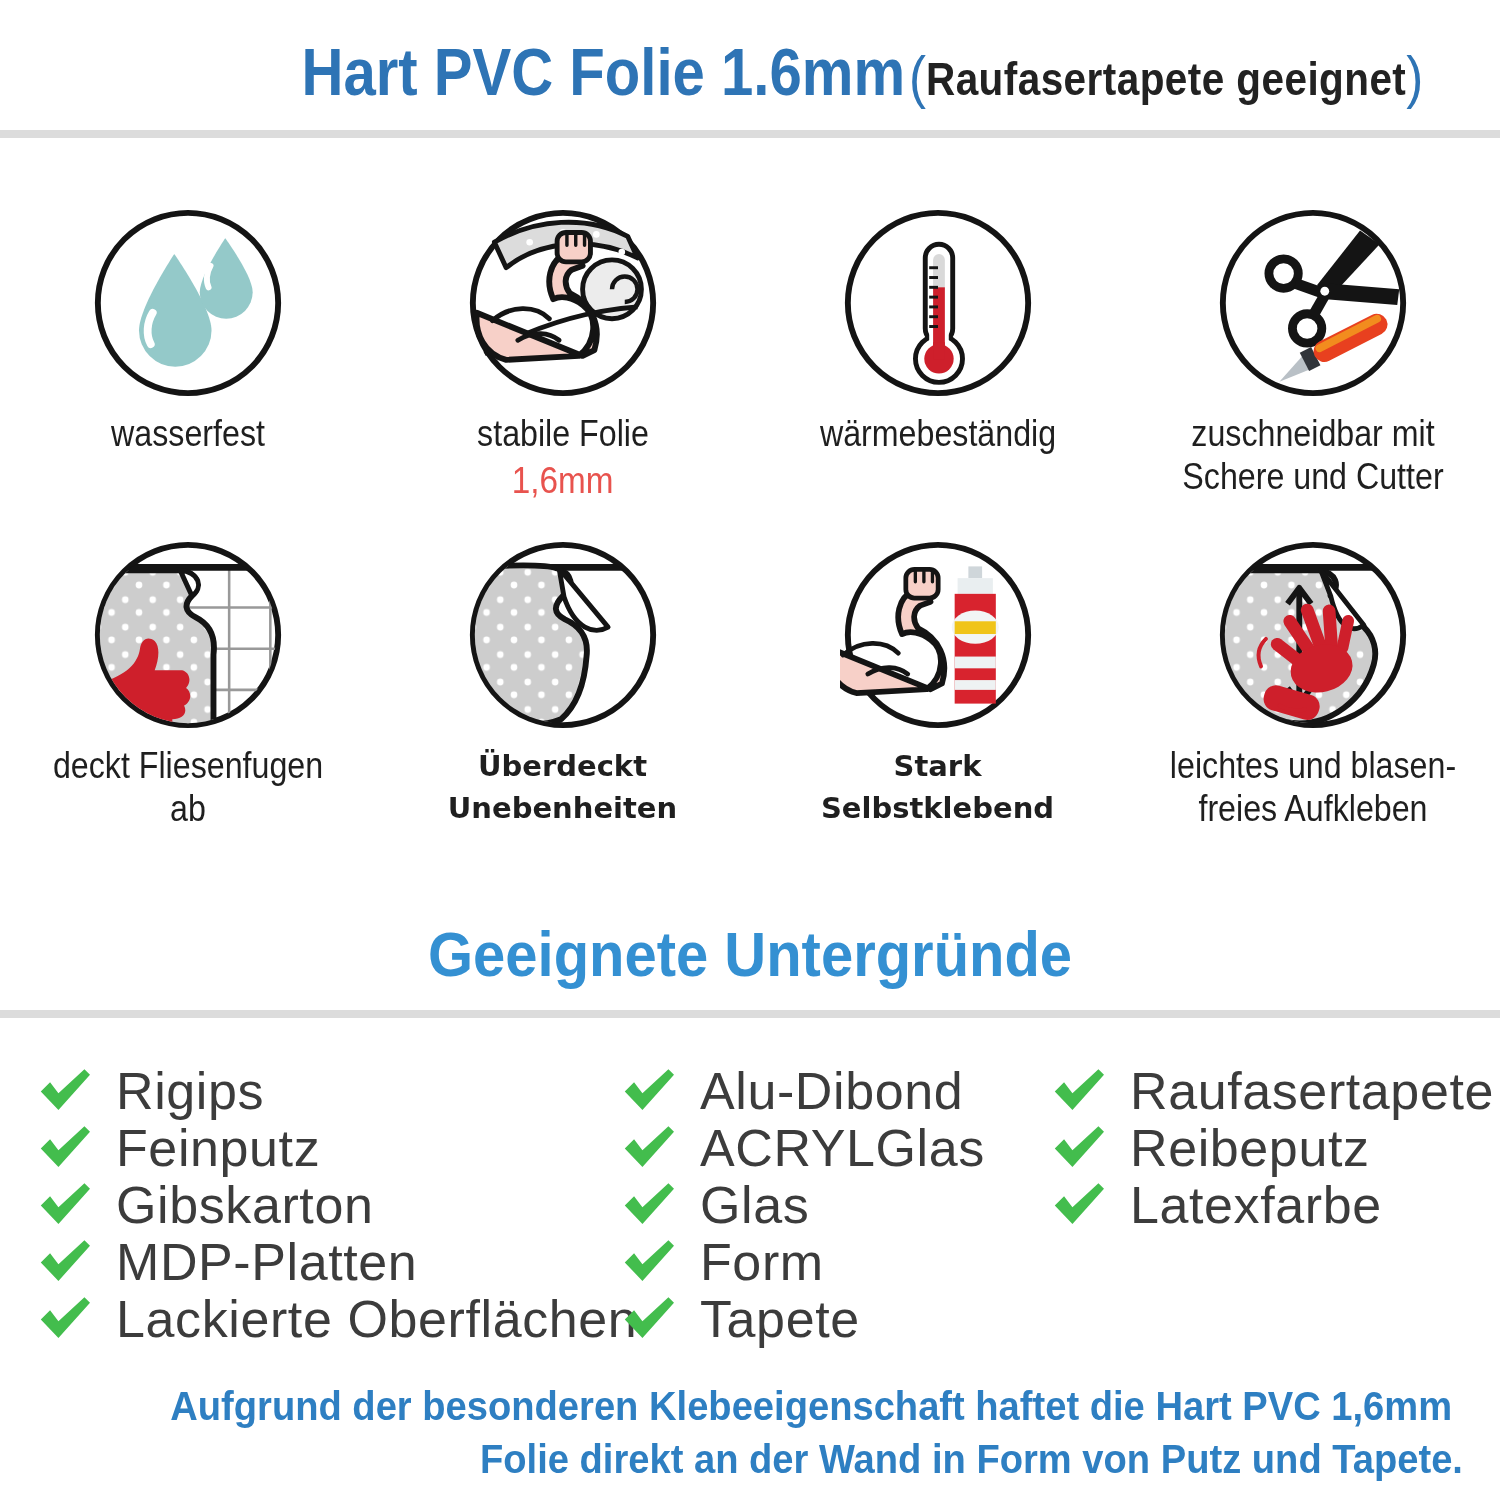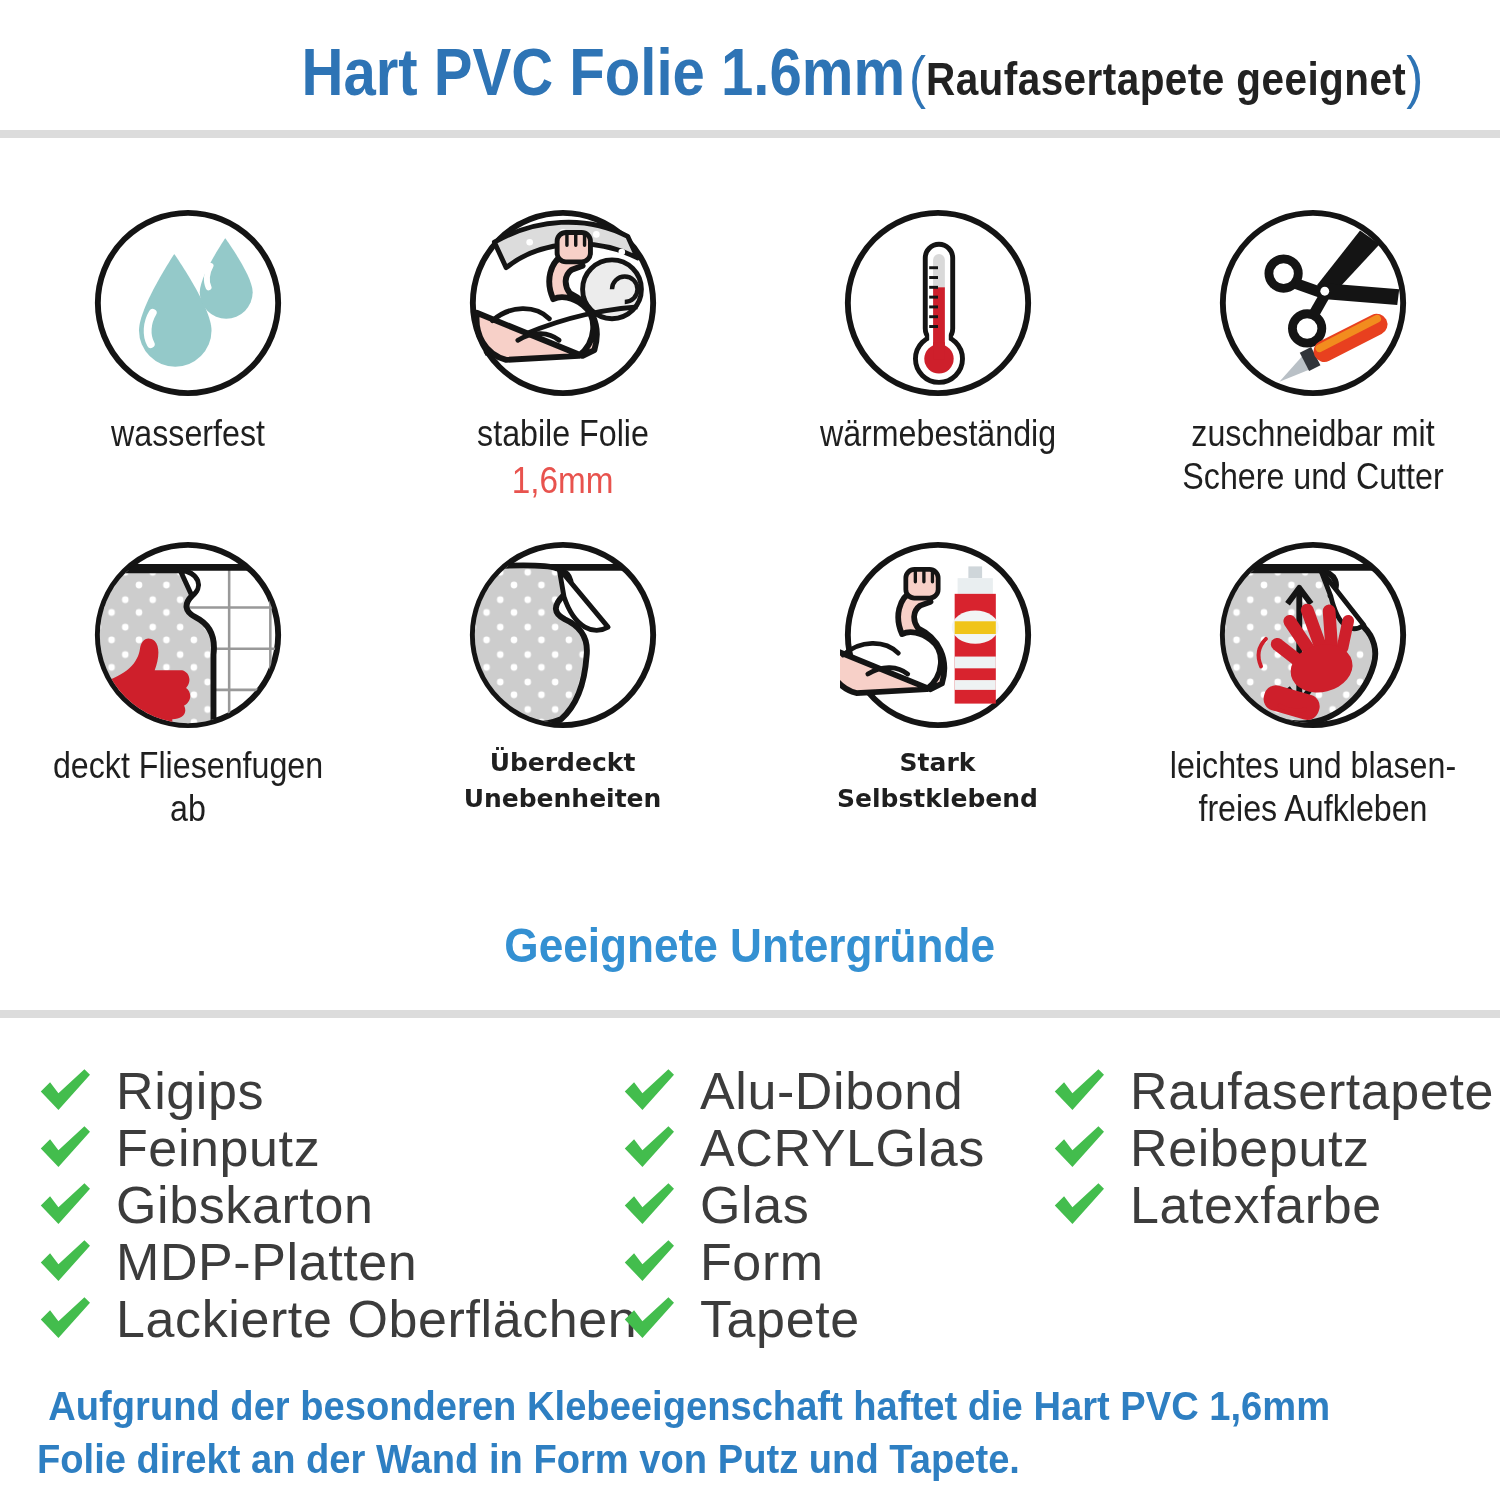--- a/index.html
+++ b/index.html
@@ -20,37 +20,37 @@
   .t-sub{color:#222;font-size:46px;font-weight:bold;letter-spacing:0.5px;}
   .hr{position:absolute;left:0;width:100%;height:8px;background:var(--divider-gray);}
   .hr1{top:130px;} .hr2{top:1010px;}
   
   .features{position:absolute;top:205px;left:0;width:1230px;display:grid;grid-template-columns:repeat(4,375px);grid-auto-rows:332px;justify-items:center;}
   .feature{display:flex;flex-direction:column;align-items:center;width:100%;}
   .icon{width:196px;height:196px;display:block;}
   .flabel{margin-top:12px;width:360px;font-size:37px;line-height:1.16;text-align:center;color:var(--label-text);transform:scaleX(0.87);}
   .flabel .l1,.flabel .l2{display:block;}
   .flabel .l2:empty{display:none;}
-  .flabel.bold{font-family:"DejaVu Sans",sans-serif;font-weight:bold;font-size:25px;line-height:1.45;transform:none;}
+  .flabel.bold{font-family:"DejaVu Sans",sans-serif;font-weight:bold;font-size:29px;line-height:1.45;transform:none;}
   .fsub{margin-top:4px;font-size:37px;color:var(--thickness-red);transform:scaleX(0.9);}
   
   .ft{fill:var(--drop-teal);}
   .fp{fill:var(--muscle-pink);}
   .fr{fill:var(--accent-red);}
   .sr{stroke:var(--accent-red);}
   
-  .surf-heading{position:absolute;top:918px;left:0;width:100%;text-align:center;color:var(--heading-blue);font-weight:bold;font-size:48px;}
+  .surf-heading{position:absolute;top:918px;left:0;width:100%;text-align:center;color:var(--heading-blue);font-weight:bold;font-size:63px;}
   .surf-heading .squeeze{transform:scaleX(0.92);}
   .col{position:absolute;top:1062px;}
   .col1{left:38px;} .col2{left:622px;} .col3{left:1052px;}
   .item{display:flex;align-items:center;height:57px;}
   .item svg{width:52px;height:43px;margin-right:26px;flex:none;}
   .item span{font-size:52px;color:var(--list-text);letter-spacing:0.6px;}
   
-  .footer{position:absolute;top:1380px;left:0;width:100%;text-align:left;color:var(--footer-blue);font-size:41px;line-height:1.3;font-weight:bold;}
+  .footer{position:absolute;top:1380px;left:0;width:100%;text-align:right;color:var(--footer-blue);font-size:41px;line-height:1.3;font-weight:bold;}
   .footer .squeeze{transform:scaleX(0.93);}
 </style>
 </head>
 <body>
 
 <div class="page">
 
   <div class="title-row">
     <span class="squeeze">
       <span class="t-main">Hart PVC Folie 1.6mm</span>

